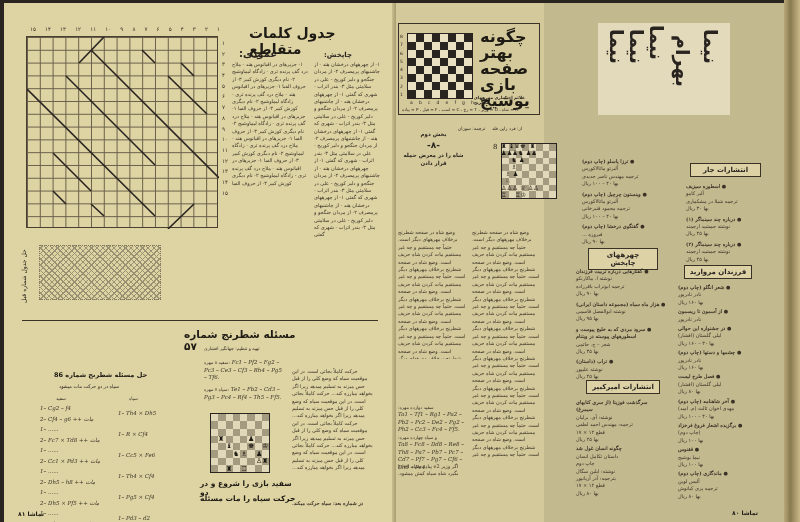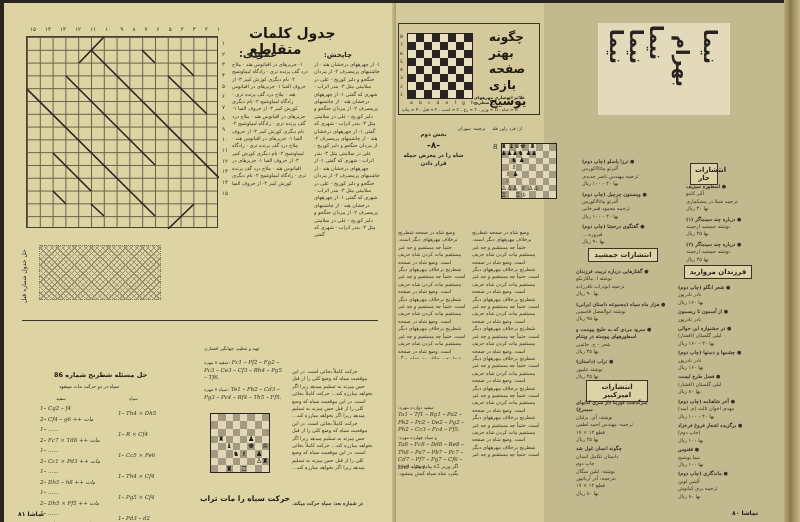--- a/index.html
+++ b/index.html
@@ -106,20 +106,21 @@
     </div>
     <div class="abs rtl small" style="left:310px;top:58px;width:66px;height:198px;overflow:hidden">
       <span>۱- از چهرههای درخشان هند - از چاشنیهای پرمصرف ۲- از مردان جنگجو و دلیر کوریخ - علی در سلامتی مثل ۳- بندر اتراب - شهری که گفتی</span> <span>۱- از چهرههای درخشان هند - از چاشنیهای پرمصرف ۲- از مردان جنگجو و دلیر کوریخ - علی در سلامتی مثل ۳- بندر اتراب - شهری که گفتی</span> <span>۱- از چهرههای درخشان هند - از چاشنیهای پرمصرف ۲- از مردان جنگجو و دلیر کوریخ - علی در سلامتی مثل ۳- بندر اتراب - شهری که گفتی</span> <span>۱- از چهرههای درخشان هند - از چاشنیهای پرمصرف ۲- از مردان جنگجو و دلیر کوریخ - علی در سلامتی مثل ۳- بندر اتراب - شهری که گفتی</span> <span>۱- از چهرههای درخشان هند - از چاشنیهای پرمصرف ۲- از مردان جنگجو و دلیر کوریخ - علی در سلامتی مثل ۳- بندر اتراب - شهری که گفتی</span>
     </div>
 
     <div class="abs" style="left:16px;top:245px;font-size:6px;color:#2a2420;writing-mode:vertical-rl;transform:rotate(180deg);height:55px">حل جدول شماره قبل</div>
     <div class="answer-grid"></div>
 
     <div class="hr" style="left:18px;top:317px;width:356px"></div>
 
+    <div class="abs rtl title" style="left:180px;top:325px;width:116px;font-size:10.5px">مسئله شطرنج شماره ۵۷</div>
     <div class="abs rtl" style="left:200px;top:343px;width:80px;font-size:4.5px;color:#3a3226">تهیه و تنظیم: جهانگیر افشاری</div>
 
     <div class="abs mono" style="left:200px;top:356px;width:80px;line-height:7.5px">
       <span class="rtl" style="font-style:normal;font-size:4.5px">سفید ۸ مهره:</span>
       <span>Fc1 – Pf2 – Fg2 – Pc3 – Ce3 – Cf3 – Rh4 – Pg5 – Tf6.</span>
     </div>
     <div class="abs mono" style="left:200px;top:383px;width:80px;line-height:7.5px">
       <span class="rtl" style="font-style:normal;font-size:4.5px">سیاه ۷ مهره:</span>
       <span>Te1 – Fb2 – Cd3 – Pg3 – Pc4 – Rf4 – Th5 – Ff5.</span>
     </div>
@@ -198,21 +199,22 @@
       <span class="abs" style="left:52px;top:30px">♔</span>
       <span class="abs" style="left:23px;top:38px">♞</span>
       <span class="abs" style="left:31px;top:38px">♗</span>
       <span class="abs" style="left:46px;top:38px">♟</span>
       <span class="abs" style="left:46px;top:45px">♙</span>
       <span class="abs" style="left:52px;top:45px">♜</span>
       <span class="abs" style="left:16px;top:53px">♜</span>
       <span class="abs" style="left:31px;top:53px">♖</span>
     </div>
 
-    <div class="abs rtl title" style="left:196px;top:491px;width:96px;font-size:7.5px">حرکت سیاه را مات تراب</div>
+    <div class="abs rtl title" style="left:196px;top:476px;width:96px;font-size:7.5px">سفید بازی را شروع و در دو</div>
+    <div class="abs rtl title" style="left:196px;top:491px;width:96px;font-size:7.5px">حرکت سیاه را مات مسئله</div>
 
     <div class="abs rtl small" style="left:288px;top:365px;width:82px;height:110px;overflow:hidden">
       <span>حرکت کاملاً بجائی است. در این موقعیت سیاه که وضع کلی را از قبل حس میزند به تسلیم میدهد زیرا اگر بخواهد مبارزه کند...</span> <span>حرکت کاملاً بجائی است. در این موقعیت سیاه که وضع کلی را از قبل حس میزند به تسلیم میدهد زیرا اگر بخواهد مبارزه کند...</span> <span>حرکت کاملاً بجائی است. در این موقعیت سیاه که وضع کلی را از قبل حس میزند به تسلیم میدهد زیرا اگر بخواهد مبارزه کند...</span> <span>حرکت کاملاً بجائی است. در این موقعیت سیاه که وضع کلی را از قبل حس میزند به تسلیم میدهد زیرا اگر بخواهد مبارزه کند...</span>
     </div>
     <div class="abs rtl small" style="left:288px;top:497px;width:82px;font-weight:bold">در شماره بعد: سیاه حرکت میکند.</div>
 
     <div class="abs rtl title" style="left:50px;top:368px;width:100px;font-size:6.5px">حل مسئله شطرنج شماره 86</div>
     <div class="abs rtl" style="left:55px;top:381px;width:90px;font-size:4.8px;color:#2a2420">سیاه در دو حرکت مات میشود</div>
     <div class="abs" style="left:52px;top:393px;font-size:4.5px;color:#3a3226">سفید</div>
     <div class="abs" style="left:125px;top:393px;font-size:4.5px;color:#3a3226">سیاه</div>
@@ -328,21 +330,21 @@
     <div class="abs" style="left:14px;top:97px;width:64px;display:flex;justify-content:space-between;font-size:4.5px;color:#2a2420">
       <span>a</span>
         <span>b</span>
         <span>c</span>
         <span>d</span>
         <span>e</span>
         <span>f</span>
         <span>g</span>
         <span>h</span>
     </div>
-    <div class="abs rtl title" style="left:93px;top:26px;width:60px;font-size:12px;line-height:16px">
+    <div class="abs rtl title" style="left:84px;top:26px;width:60px;font-size:16px;line-height:16px">
       <div>چگونه بهتر</div>
       <div>صفحه</div>
       <div>بازی یوشیج</div>
     </div>
     <div class="abs rtl" style="left:78px;top:92px;width:64px;font-size:4.2px;font-weight:bold;color:#2a2420">علائم اختصاری مهرههای شطرنج</div>
     <div class="abs rtl" style="left:6px;top:104px;width:136px;font-size:4.2px;color:#2a2420">R = شاه ، D = وزیر ، T = رخ ، C = اسب ، F = فیل ، P = پیاده</div>
 
     <div class="abs rtl" style="left:96px;top:123px;width:46px;font-size:4.5px;color:#2a2420">از: فرد راین فلد</div>
     <div class="abs rtl" style="left:62px;top:123px;width:32px;font-size:4.5px;color:#2a2420">ترجمه: سوزان</div>
 
@@ -458,52 +460,52 @@
       <div style="padding-right:12px;margin-bottom:3px">بها ۴۰ – ۱۰۰ ریال</div>
       <div class="bullet" style="font-weight:bold">وینستون چرچیل (چاپ دوم)</div>
       <div style="padding-right:12px">آلبرتو ماتالاکورس</div>
       <div style="padding-right:12px">ترجمه محمود قنبرخانی</div>
       <div style="padding-right:12px;margin-bottom:3px">بها ۴۰ – ۱۰۰ ریال</div>
       <div class="bullet" style="font-weight:bold">گفتگوی درخشا (چاپ دوم)</div>
       <div style="padding-right:12px">فیروزه ... </div>
       <div style="padding-right:12px">بها ۹۰ ریال</div>
     </div>
 
-    <div class="box" style="left:294px;top:160px;width:28px">انتشارات جار</div>
+    <div class="box" style="left:294px;top:160px;width:71px">انتشارات جار</div>
     <div class="abs rtl small" style="left:290px;top:180px;width:70px">
       <div class="bullet" style="font-weight:bold">اسطوره سیزیف</div>
       <div style="padding-right:10px">آلبر کامو</div>
       <div style="padding-right:10px">ترجمه شیلا در مشکماری</div>
       <div style="padding-right:10px;margin-bottom:3px">بها ۳۰ ریال</div>
       <div class="bullet" style="font-weight:bold">درباره چند سینماگر (۱)</div>
       <div style="padding-right:10px">نوشته جمشید ارجمند</div>
       <div style="padding-right:10px;margin-bottom:3px">بها ۴۵ ریال</div>
       <div class="bullet" style="font-weight:bold">درباره چند سینماگر (۲)</div>
       <div style="padding-right:10px">نوشته جمشید ارجمند</div>
       <div style="padding-right:10px">بها ۴۵ ریال</div>
     </div>
 
-    <div class="box" style="left:192px;top:245px;width:70px">انتشارات جمشید</div>
+    <div class="box" style="left:192px;top:245px;width:70px">چهرههای چاپخش</div>
     <div class="abs rtl small" style="left:180px;top:265px;width:90px">
       <div class="bullet" style="font-weight:bold">گفتارهایی درباره تربیت فرزندان</div>
       <div style="padding-right:14px">نوشته ا. ماکارنکو</div>
       <div style="padding-right:14px">ترجمه ابوتراب باقرزاده</div>
       <div style="padding-right:14px;margin-bottom:3px">بها ۹۰ ریال</div>
       <div class="bullet" style="font-weight:bold">هزار ماه سیاه (مجموعه داستان ایرانی)</div>
       <div style="padding-right:14px">نوشته ابوالفضل قاسمی</div>
       <div style="padding-right:14px;margin-bottom:3px">بها ۹۵ ریال</div>
       <div class="bullet" style="font-weight:bold">سرود مردی که به خلیج پیوست و اسطورههای پیوسته در ویتنام</div>
       <div style="padding-right:14px">شعر – ح. حاتمی</div>
       <div style="padding-right:14px;margin-bottom:3px">بها ۳۵ ریال</div>
       <div class="bullet" style="font-weight:bold">تراب (داستان)</div>
       <div style="padding-right:14px">نوشته علیپور</div>
       <div style="padding-right:14px">بها ۴۵ ریال</div>
     </div>
 
-    <div class="box" style="left:190px;top:377px;width:62px">انتشارات امیرکبیر</div>
+    <div class="box" style="left:190px;top:377px;width:74px">انتشارات امیرکبیر</div>
     <div class="abs rtl small" style="left:180px;top:396px;width:88px">
       <div style="font-weight:bold">سرگذشت فوزیتا (از سری کتابهای سیمرغ)</div>
       <div style="padding-right:14px">نوشته: آی. برلیان</div>
       <div style="padding-right:14px">ترجمه: مهندس احمد لطفی</div>
       <div style="padding-right:14px">قطع ۱۲ × ۱۷</div>
       <div style="padding-right:14px;margin-bottom:2px">بها ۲۵ ریال</div>
       <div style="font-weight:bold">چگونه انسان غول شد</div>
       <div style="padding-right:14px">داستان تکامل انسان</div>
       <div style="padding-right:14px">چاپ دوم</div>
       <div style="padding-right:14px">نوشته: ایلین سگال</div>

